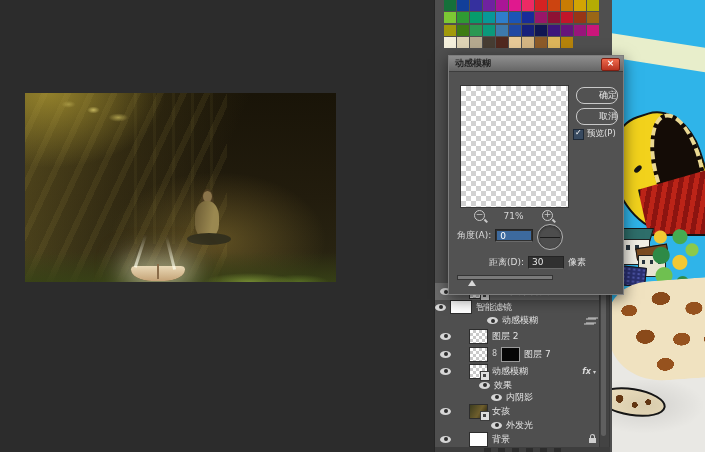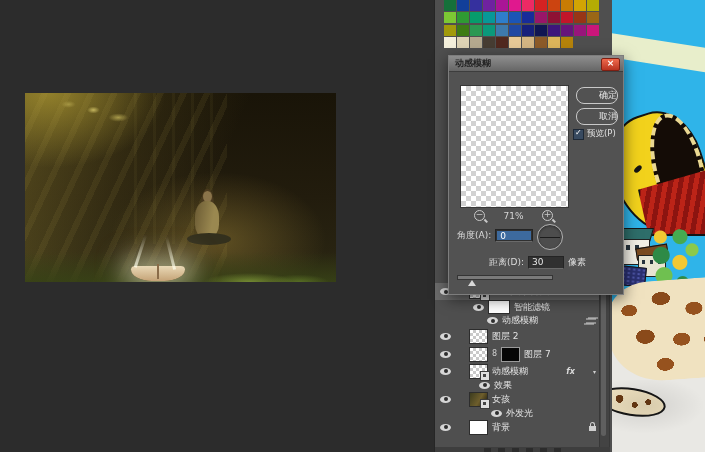--- a/index.html
+++ b/index.html
@@ -56,21 +56,21 @@
   .checker{background:
      linear-gradient(45deg,#c9c9c9 25%,transparent 25%,transparent 75%,#c9c9c9 75%),
      linear-gradient(45deg,#c9c9c9 25%,transparent 25%,transparent 75%,#c9c9c9 75%);
      background-color:#fff;background-size:6px 6px;background-position:0 0,3px 3px;}
   .white{background:#fff;}
   .black{background:#060606;border-color:#9a9a9a;}
   .girlthumb{background:linear-gradient(120deg,#3c3c1e,#6e5e2c 55%,#1c180a);}
   .badge{position:absolute;right:-3px;bottom:-3px;width:8px;height:8px;background:#dedede;border:1px solid #3c3c3c;}
   .badge::after{content:'';position:absolute;left:2px;top:2px;width:3px;height:3px;background:#444;}
   .linkchain{flex:0 0 auto;color:#cfcfcf;font-size:8px;line-height:8px;}
-  .rgrp{position:absolute;right:14px;top:50%;transform:translateY(-50%);display:flex;align-items:center;gap:18px;}
+  .rgrp{position:absolute;right:14px;top:50%;transform:translateY(-50%);display:flex;align-items:center;gap:2px;}
   .fx{font-style:italic;font-weight:bold;font-size:8px;color:#dadada;}
   .caret{font-size:6px;color:#cfcfcf;}
   .sliders-icon{position:relative;width:10px;height:7px;}
   .sliders-icon::before,.sliders-icon::after{content:'';position:absolute;left:0;width:10px;height:1px;background:#cfcfcf;}
   .sliders-icon::before{top:1px;box-shadow:2px -1px 0 0 #cfcfcf;}
   .sliders-icon::after{bottom:1px;box-shadow:-2px 1px 0 0 #cfcfcf;}
   .lock{position:relative;width:7px;height:5px;background:#cfcfcf;margin-top:3px;}
   .lock::before{content:'';position:absolute;left:1px;top:-4px;width:3px;height:3px;border:1px solid #cfcfcf;border-bottom:none;border-radius:3px 3px 0 0;}
   .vscroll{position:absolute;right:3px;top:283px;width:9px;height:165px;background:#434343;border:1px solid #383838;}
   .vscroll .vthumb{position:absolute;left:1px;top:2px;width:5px;height:150px;background:#5f5f5f;border-radius:3px;}
@@ -252,21 +252,21 @@
         <span class="thumb checker">
             <span class="badge"></span>
           </span>
         <span class="txt">书本抠好 拷贝</span>
         <span class="rgrp">
             <span class="fx">fx</span>
             <span class="caret">▴</span>
           </span>
       </div>
 
-      <div class="lrow h14" style="padding-left:38px;text-align:right;">
+      <div class="lrow h14" style="text-align:right;">
         <span class="eye"></span>
         <span class="thumb white" style="width:20px;height:12px;"></span>
         <span class="txt">智能滤镜</span>
       </div>
 
       <div class="lrow h13" style="padding-left:52px;">
         <span class="eye"></span>
         <span class="txt">动感模糊</span>
         <span class="rgrp">
             <span class="sliders-icon"></span>
@@ -300,20 +300,24 @@
             <span class="fx">fx</span>
             <span class="caret">▾</span>
           </span>
       </div>
 
       <div class="lrow h12" style="padding-left:44px;">
         <span class="eye"></span>
         <span class="txt">效果</span>
       </div>
 
+      <div class="lrow h12" style="padding-left:56px;">
+        <span class="eye"></span>
+        <span class="txt">内阴影</span>
+      </div>
 
       <div class="lrow h16" style="padding-left:5px;">
         <span class="eye"></span>
         <span style="width:10px"></span>
         <span class="thumb girlthumb">
             <span class="badge"></span>
           </span>
         <span class="txt">女孩</span>
       </div>
 

